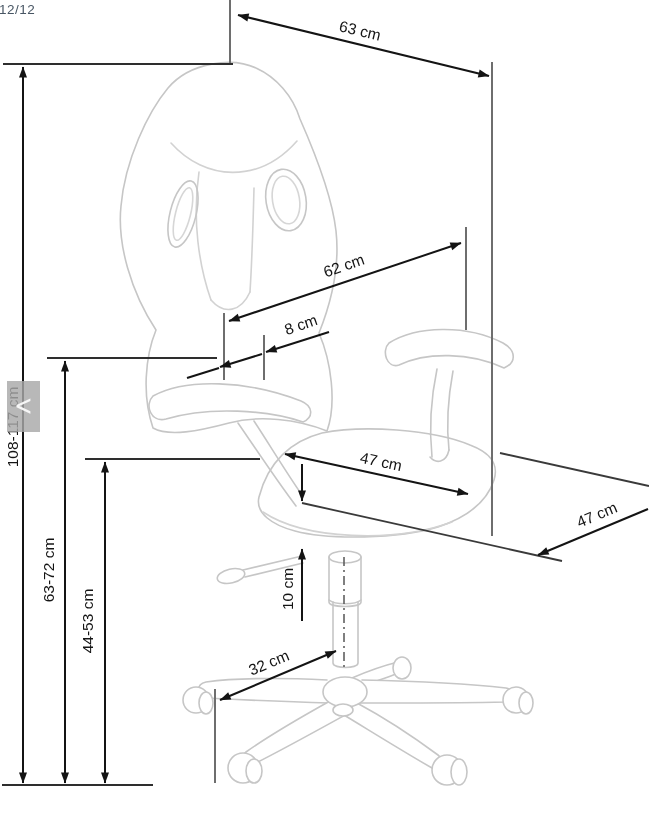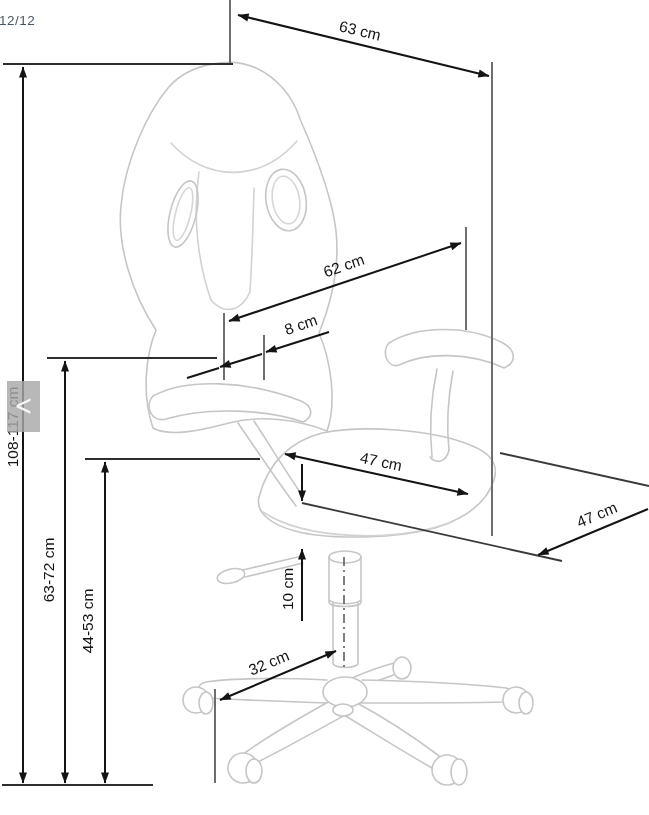--- a/index.html
+++ b/index.html
@@ -5,21 +5,21 @@
   html,body{margin:0;padding:0;background:#fff;}
   #stage{
     position:relative;
     width:649px;height:815px;
     background:#ffffff;
     overflow:hidden;
     font-family:"Liberation Sans", sans-serif;
   }
   #stage svg{position:absolute;left:0;top:0;}
   .counter{
-    position:absolute;left:-1px;top:13px;
+    position:absolute;left:-1px;top:2px;
     font-size:13.5px;color:#475563;letter-spacing:0.5px;
   }
   .dim{
     position:absolute;
     font-size:15.5px;color:#141414;
     white-space:nowrap;
     transform-origin:center center;
   }
   .prev-btn{
     position:absolute;left:7px;top:381px;

